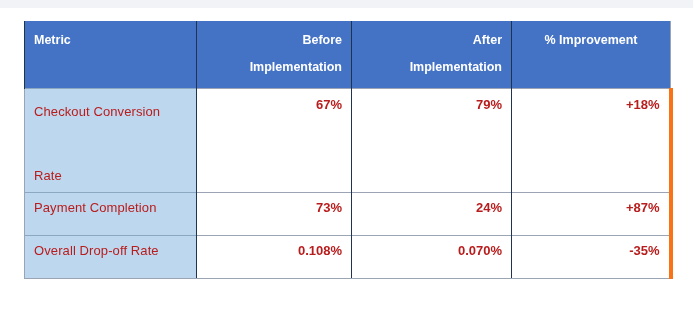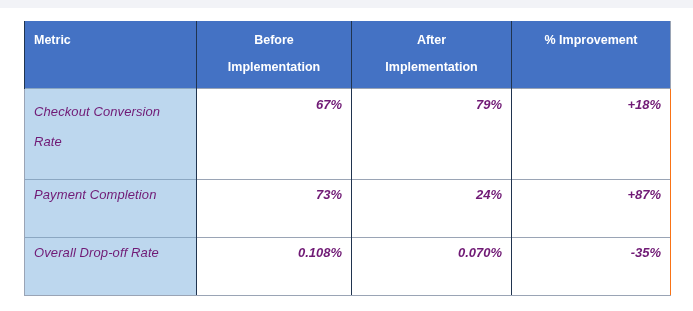--- a/index.html
+++ b/index.html
@@ -49,60 +49,59 @@
     font-weight: bold;
     font-size: 12.5px;
     height: 61px;
     padding: 6px 9px 0 9px;
     vertical-align: top;
     border-right: 1px solid #20344f;
     line-height: 27px;
     white-space: normal;
   }
   thead th.th-metric  { text-align: left; border-left: 1px solid #20344f; }
-  thead th.th-num     { }
+  thead th.th-num     { text-align: right; }
   thead th.th-improve { border-right: 1px solid #9aa4b5; }
 
   tbody td {
     font-size: 13px;
-    color: #701a75;
-    padding: 16px 9px;
+    color: #b91c1c;
+    padding: 1px 9px;
     vertical-align: top;
     border-top: 1px solid #9aa4b5;
     border-right: 1px solid #20344f;
     background: #ffffff;
-    font-style: italic;
   }
   tbody td.cell-metric {
     background: #bdd7ee;
     text-align: left;
     font-weight: normal;
     border-left: 1px solid #9aa4b5;
     border-top: 1px solid #8ba7c2;
     letter-spacing: .1px;
   }
   tbody td.cell-num {
     text-align: right;
     font-weight: bold;
   }
   tbody td.cell-improve {
     text-align: right;
     font-weight: bold;
-    border-right: 1px solid #f97316;
+    border-right: 4px solid #f97316;
   }
   tbody tr.shaded td.cell-num,
   tbody tr.shaded td.cell-improve { background: #dee9f5; }
 
   tbody tr.tall td { height: 66px; padding-top: 8px; }
   tbody tr.tall td.cell-metric { line-height: 30px; }
   tbody tr.short td { height: 34px; padding-top: 7px; }
 
   tbody tr:last-child td { border-bottom: 1px solid #9aa4b5; }
 
-  .metric-line2 { display: block; }
+  .metric-line2 { display: block; margin-top: 34px; }
 </style>
 </head>
 <body>
 
 <div id="top-strip"></div>
 
 <div id="canvas">
 
   <table class="metrics">
     <colgroup>

